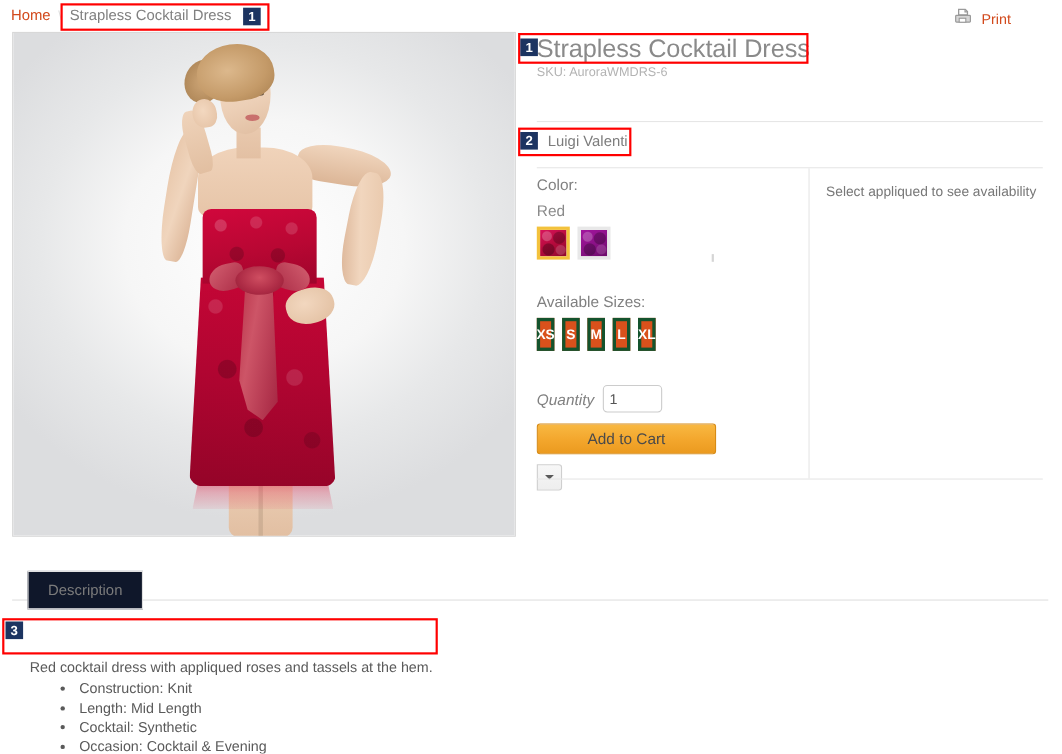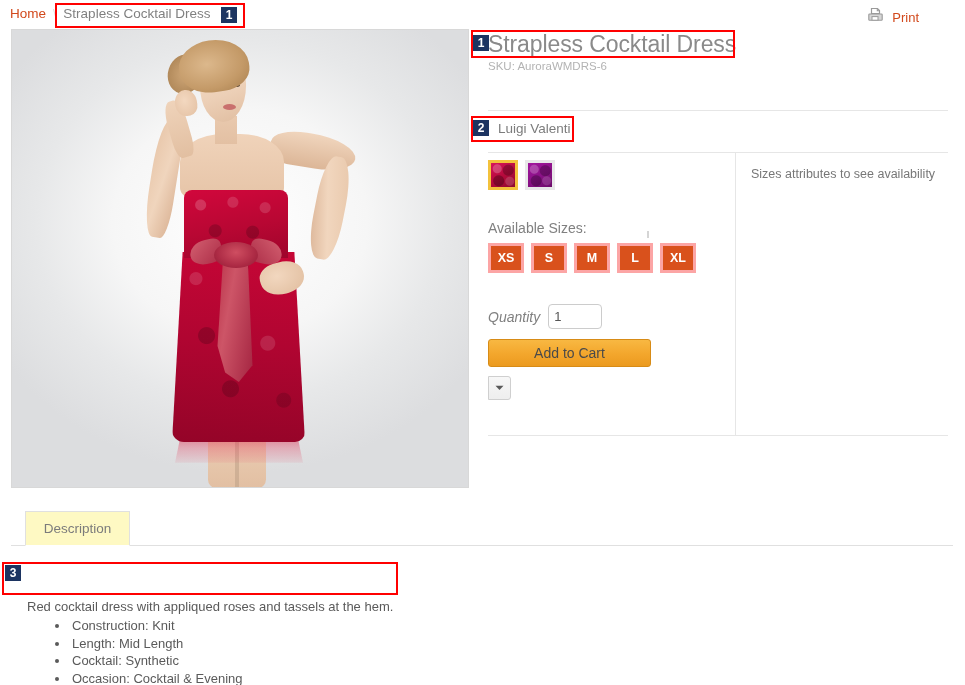--- a/index.html
+++ b/index.html
@@ -297,22 +297,22 @@
     background:
       radial-gradient(circle at 26% 26%, rgba(255,255,255,0.22) 0 4px, transparent 5px),
       radial-gradient(circle at 72% 32%, rgba(0,0,0,0.25) 0 5px, transparent 6px),
       radial-gradient(circle at 34% 74%, rgba(0,0,0,0.26) 0 5px, transparent 6px),
       radial-gradient(circle at 78% 74%, rgba(255,255,255,0.14) 0 4px, transparent 5px),
       linear-gradient(150deg, #a2169e 0%, #8c1188 50%, #6c0d6a 100%);
   }
   #sizes-label { margin-top: 30px; }
   #size-swatches { display: flex; gap: 7px; }
   .size-sw {
-    width: 36px; height: 30px;
-    border: 3px solid #fca5a5;
+    width: 16px; height: 30px;
+    border: 3px solid #14532d;
     background: #d9511c;
     color: #ffffff;
     font-size: 12.5px;
     font-weight: bold;
     display: flex;
     align-items: center;
     justify-content: center;
     cursor: pointer;
   }
   #qty-row {
@@ -386,23 +386,23 @@
 
   
   #tabs {
     position: absolute;
     left: 11px; top: 511px;
     width: 942px; height: 35px;
     border-bottom: 1px solid #e0e0e0;
   }
   #tab-description {
     position: absolute;
-    left: 14px; top: 0;
+    left: 14px; top: 8px;
     width: 105px; height: 35px;
-    background: #fef9c3;
+    background: #0f172a;
     border: 1px solid #e0e0e0;
     border-bottom: 1px solid #ffffff;
     display: flex;
     align-items: center;
     justify-content: center;
     font-size: 13.5px;
     color: #7b7b7b;
     cursor: pointer;
     z-index: 3;
   }
@@ -487,20 +487,22 @@
 <div id="info">
   <h1 id="product-title">Strapless Cocktail Dress</h1>
   <div id="sku">SKU: AuroraWMDRS-6</div>
 </div>
 
 <div class="hline" style="left:488px; top:110px; width:460px;"></div>
 <div id="brand">Luigi Valenti</div>
 <div class="hline" style="left:488px; top:152px; width:460px;"></div>
 
 <div id="attr-col">
+  <div class="attr-label">Color:</div>
+  <div id="color-name">Red</div>
   <div id="color-swatches">
     <div class="swatch sw-red selected"></div>
     <div class="swatch sw-purple"></div>
   </div>
 
   <div class="attr-label" id="sizes-label">Available Sizes:</div>
   <div id="size-swatches">
     <div class="size-sw">XS</div>
     <div class="size-sw">S</div>
     <div class="size-sw">M</div>
@@ -519,21 +521,21 @@
     <div id="wishlist-caret">
       <svg width="9" height="6" viewBox="0 0 9 6">
           <path d="M0.5 0.8 L4.5 5 L8.5 0.8 Z" fill="#595959"></path>
         </svg>
     </div>
   </div>
 </div>
 
 <div class="tiny-mark"></div>
 <div id="vdivider"></div>
-<div id="availability">Sizes attributes to see availability</div>
+<div id="availability">Select appliqued to see availability</div>
 <div class="hline" style="left:488px; top:435px; width:460px;"></div>
 
 <div id="tabs">
   <div id="tab-description">Description</div>
 </div>
 
 <div id="desc-text">Red cocktail dress with appliqued roses and tassels at the hem.</div>
 <ul id="spec-list">
   <li>Construction: Knit</li>
   <li>Length: Mid Length</li>

